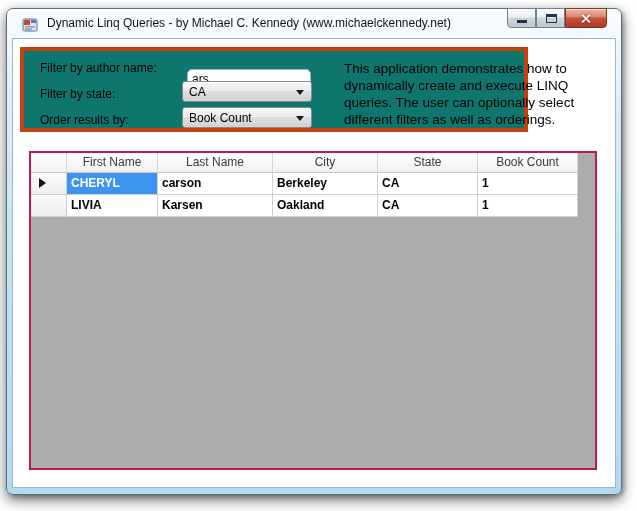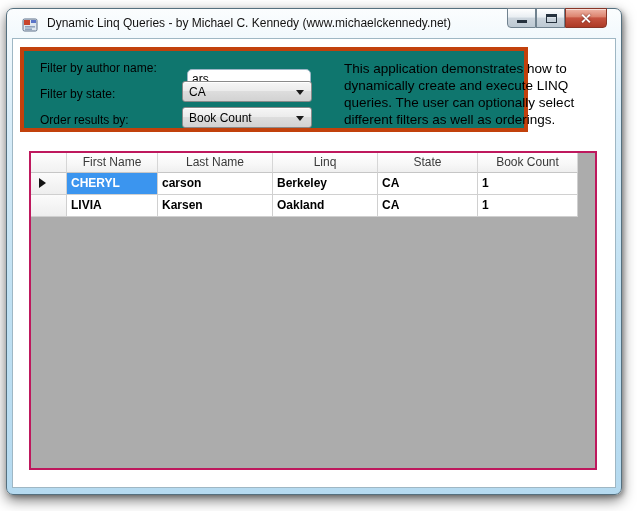--- a/index.html
+++ b/index.html
@@ -135,21 +135,21 @@
       </div>
 
       <div class="desc">This application demonstrates how to dynamically create and execute LINQ queries. The user can optionally select different filters as well as orderings.</div>
     </div>
 
     <div class="grid">
       <div class="g-header">
         <div class="g-corner"></div>
         <div class="g-h w-fn">First Name</div>
         <div class="g-h w-ln">Last Name</div>
-        <div class="g-h w-ci">Linq</div>
+        <div class="g-h w-ci">City</div>
         <div class="g-h w-st">State</div>
         <div class="g-h w-bc">Book Count</div>
       </div>
 
       <div class="g-row">
         <div class="g-rowhdr">
           <span class="row-arrow"></span>
         </div>
         <div class="g-c w-fn sel">CHERYL</div>
         <div class="g-c w-ln">carson</div>

